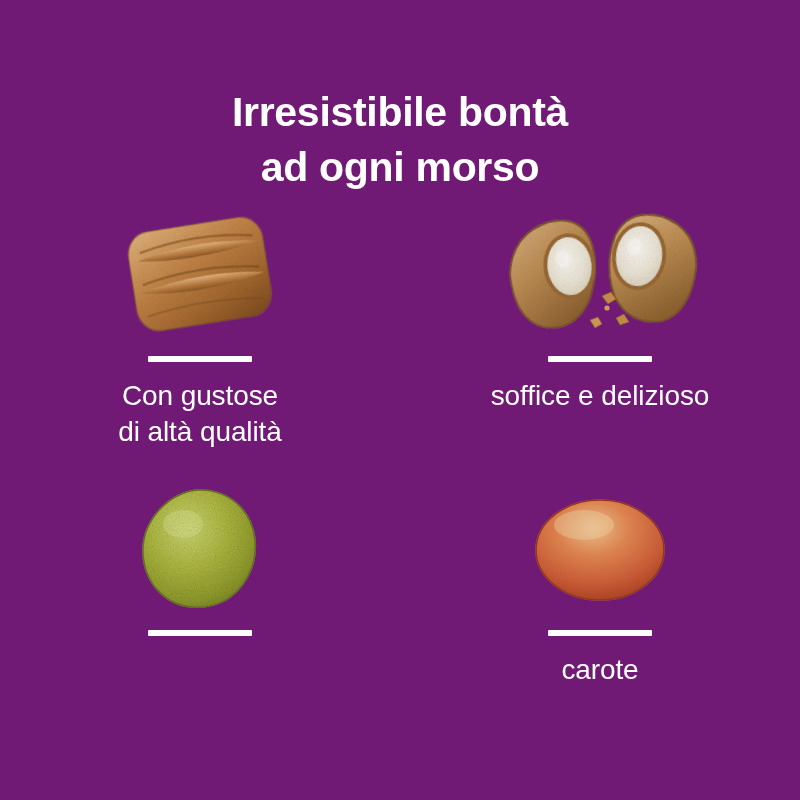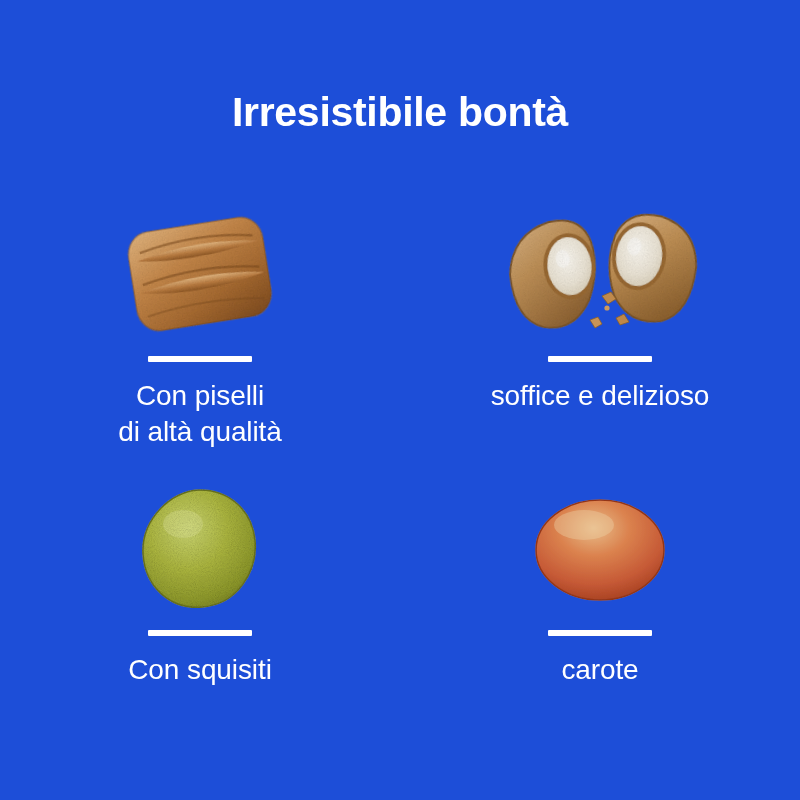--- a/index.html
+++ b/index.html
@@ -13,21 +13,21 @@
     height: 800px;
     overflow: hidden;
     font-family: "Liberation Sans", sans-serif;
     -webkit-font-smoothing: antialiased;
   }
 
   .poster {
     position: relative;
     width: 800px;
     height: 800px;
-    background: #1d4ed8;
+    background: #701a75;
     box-sizing: border-box;
   }
 
   
   .headline {
     position: absolute;
     top: 58px;
     left: 0;
     width: 800px;
     text-align: center;
@@ -90,20 +90,21 @@
   
   .kibble { display: block; }
 </style>
 </head>
 <body>
 
 <div class="poster">
 
   <h1 class="headline">
     <span class="line">Irresistibile bontà</span>
+    <span class="line">ad ogni morso</span>
   </h1>
 
   <div class="grid">
 
     <div class="cell r1">
       <div class="art">
         <svg class="kibble" width="200" height="150" viewBox="0 0 200 150" aria-hidden="true">
           <defs>
             <linearGradient id="g-brown" x1="0.15" y1="0" x2="0.85" y2="1">
               <stop offset="0%" stop-color="#e0b078"></stop>
@@ -132,21 +133,21 @@
             <path d="M38 84 Q100 70 164 82 Q100 96 38 84 Z" fill="url(#g-brown-ridge)" opacity="0.95"></path>
             <path d="M44 44 Q102 32 158 44" fill="none" stroke="#7b4a1d" stroke-width="2.6" opacity="0.55"></path>
             <path d="M42 76 Q102 64 160 76" fill="none" stroke="#7b4a1d" stroke-width="2.6" opacity="0.55"></path>
             <path d="M42 108 Q102 98 160 108" fill="none" stroke="#7b4a1d" stroke-width="2.2" opacity="0.4"></path>
             <rect x="32" y="24" width="136" height="100" rx="22" ry="24" fill="none" stroke="#6f4119" stroke-width="2" opacity="0.35"></rect>
           </g>
         </svg>
       </div>
       <div class="divider"></div>
       <div class="caption">
-        <span class="line">Con piselli</span>
+        <span class="line">Con gustose</span>
         <span class="line">di altà qualità</span>
       </div>
     </div>
 
     <div class="cell r1">
       <div class="art">
         <svg class="kibble" width="220" height="150" viewBox="0 0 220 150" aria-hidden="true">
           <defs>
             <linearGradient id="g-shell" x1="0" y1="0" x2="0.6" y2="1">
               <stop offset="0%" stop-color="#dcb586"></stop>
@@ -222,21 +223,20 @@
                      C104 10 127 30 130 60
                      C133 92 112 124 78 127
                      C44 130 20 106 18 74
                      C16 40 46 10 75 10 Z" fill="url(#g-pea)" stroke="#6c7620" stroke-width="1.6"></path>
             <ellipse cx="58" cy="44" rx="20" ry="14" fill="#dbe391" opacity="0.45"></ellipse>
           </g>
         </svg>
       </div>
       <div class="divider"></div>
       <div class="caption">
-        <span class="line">Con squisiti</span>
       </div>
     </div>
 
     <div class="cell r2">
       <div class="art">
         <svg class="kibble" width="160" height="130" viewBox="0 0 160 130" aria-hidden="true">
           <defs>
             <radialGradient id="g-carrot" cx="0.45" cy="0.28" r="0.80">
               <stop offset="0%" stop-color="#f7c892"></stop>
               <stop offset="35%" stop-color="#e88a53"></stop>

